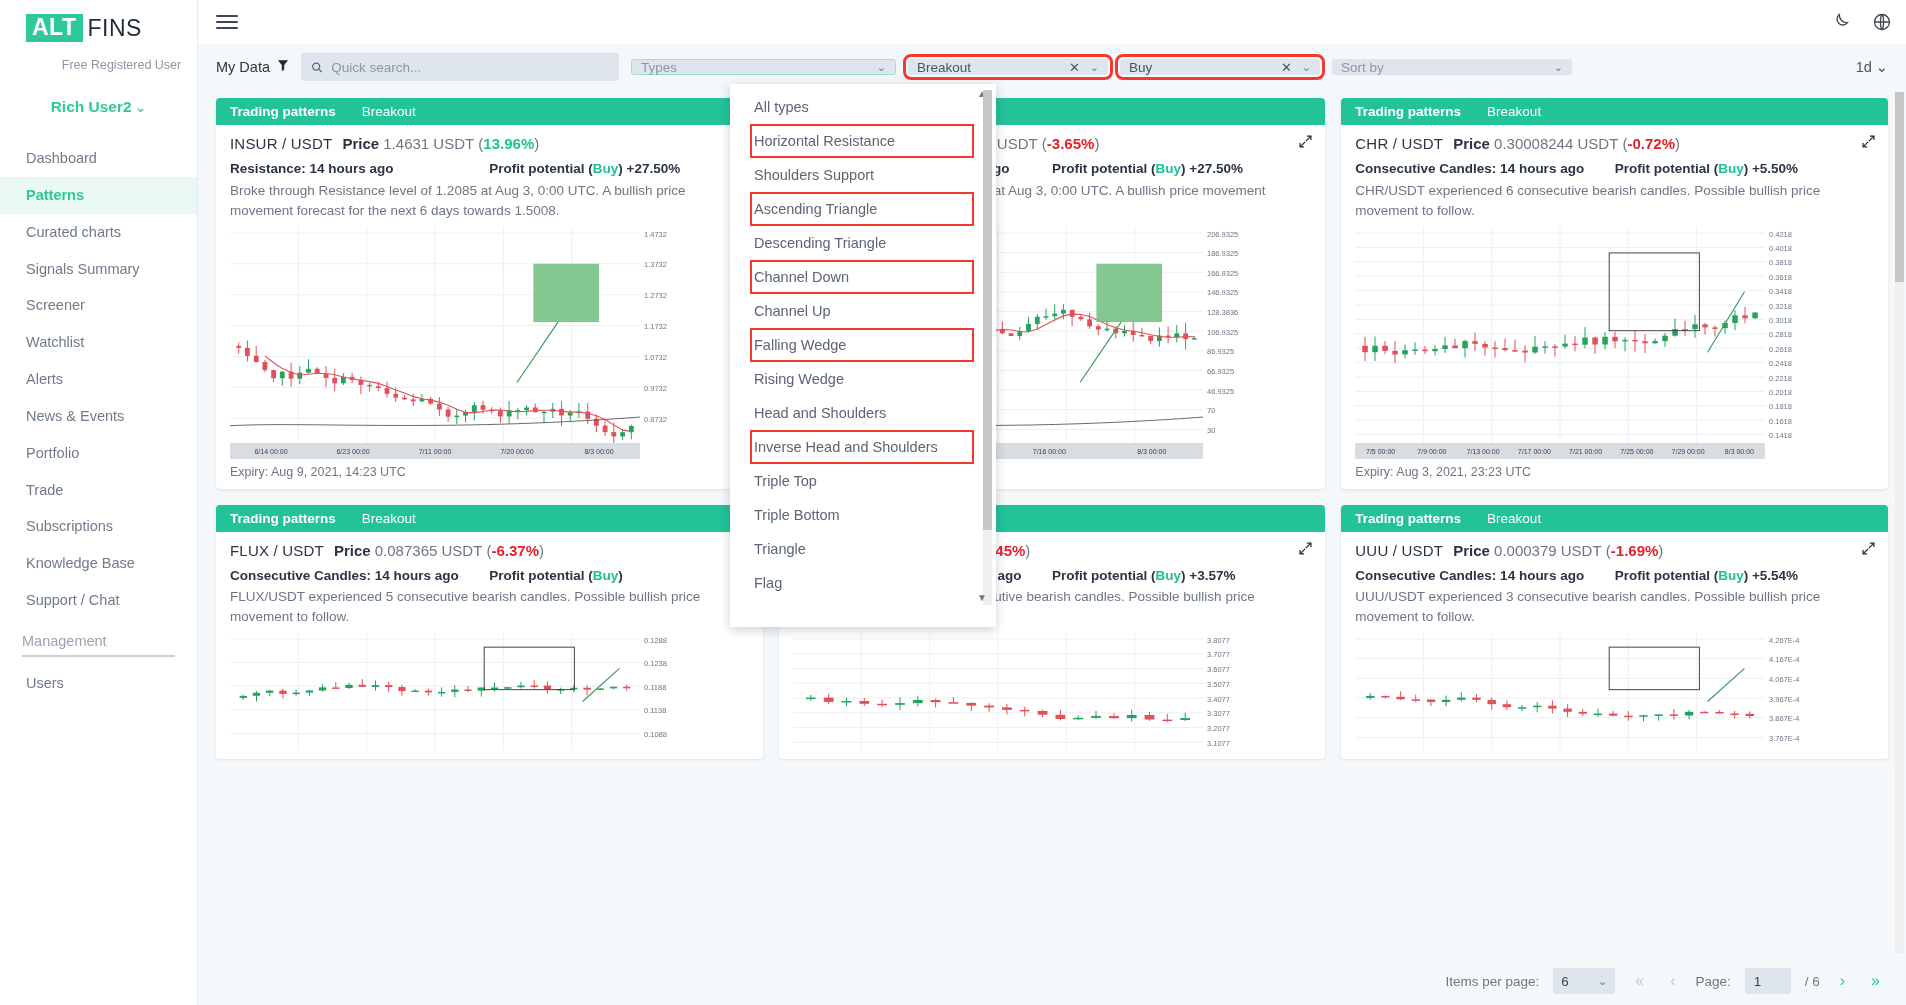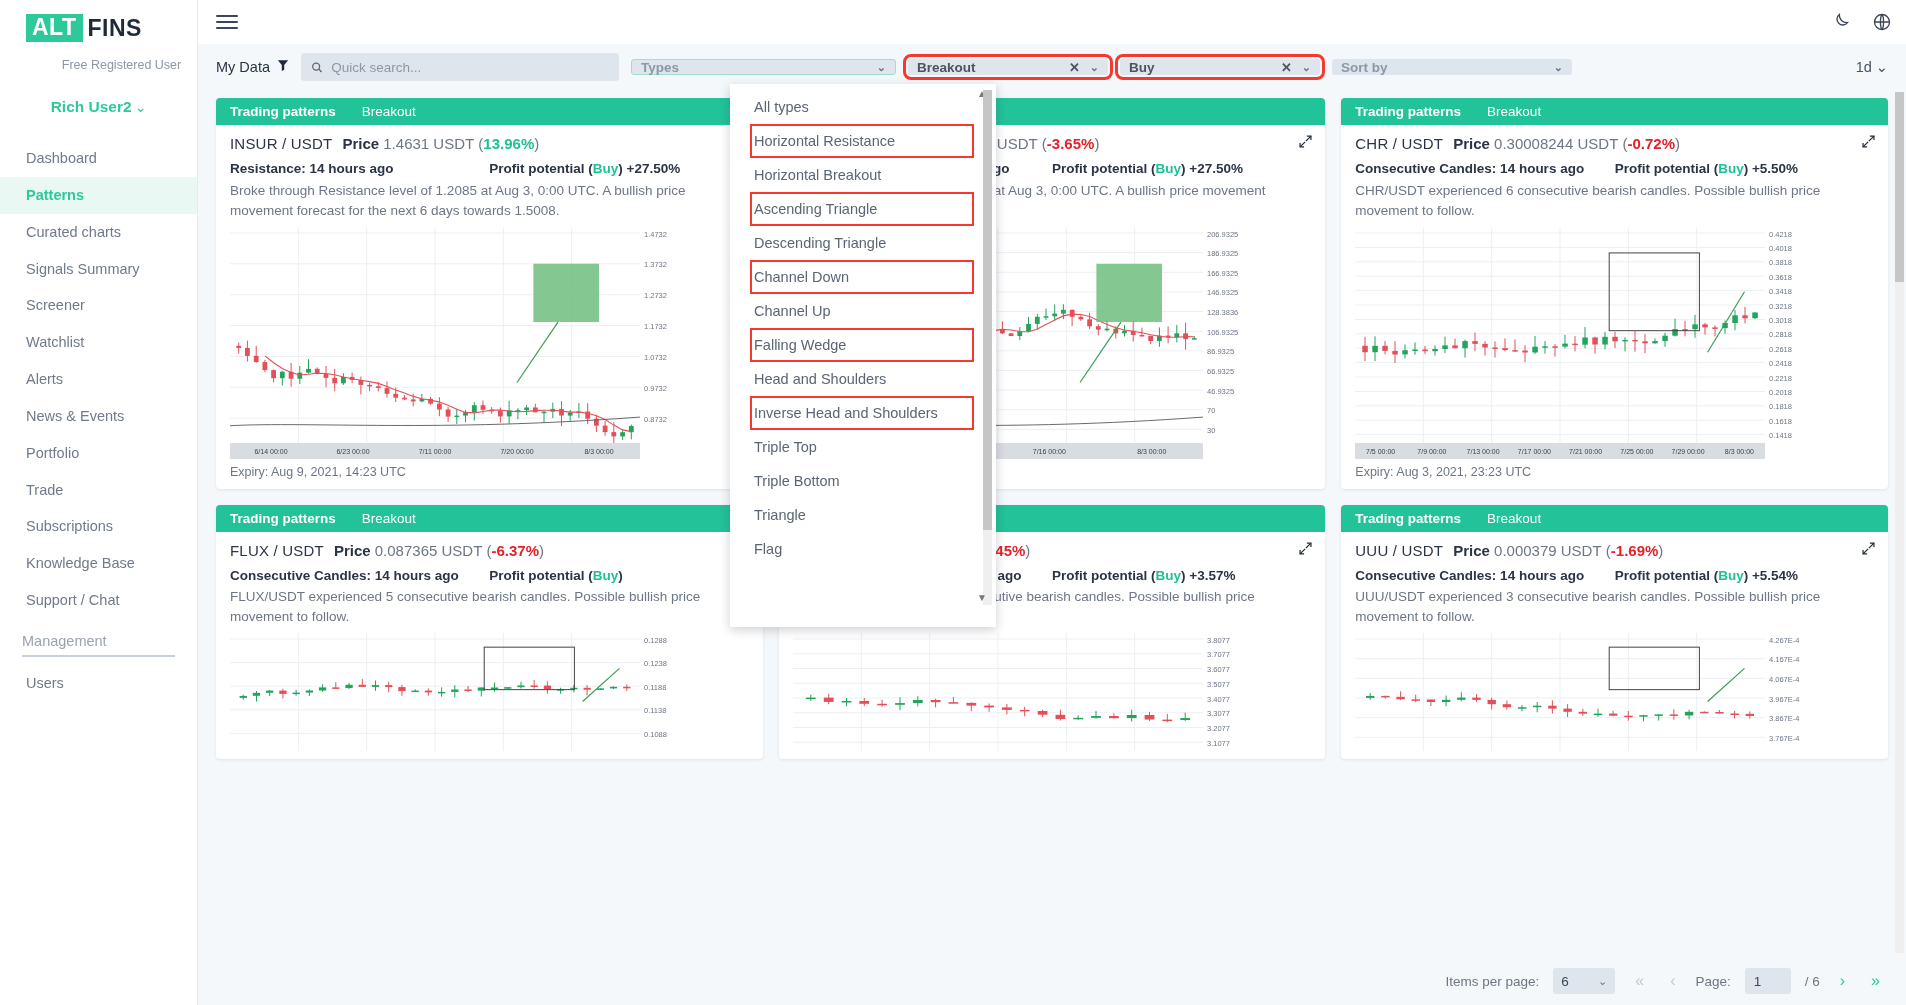--- a/index.html
+++ b/index.html
@@ -16,21 +16,21 @@
   .sidebar {
     width:198px; min-width:198px; height:1005px; background:#ffffff;
     border-right:1px solid #e6eaf0; position:relative; z-index:5;
   }
   .logo-wrap { padding:14px 0 0 26px; display:flex; align-items:center; }
   .logo-alt {
     background:#2dc99a; color:#ffffff; font-weight:bold; font-size:23px;
     letter-spacing:0.5px; padding:2px 6px 3px 6px; line-height:1;
   }
   .logo-fins {
-    color:#1f2a3a; font-weight:bold; font-size:23px; letter-spacing:0.5px;
+    color:#1f2a3a; font-weight:normal; font-size:23px; letter-spacing:0.5px;
     padding-left:5px; line-height:1;
   }
   .free-user {
     text-align:center; color:#8d97a6; font-size:12.5px; margin-top:16px;padding-left:46px;
   }
   .user-row {
     text-align:center; margin-top:26px; color:#2dc99a; font-weight:bold; font-size:15.5px;
     cursor:pointer;
   }
   .user-row .chev { font-weight:normal; font-size:14px; margin-left:3px; }
@@ -71,21 +71,21 @@
     display:flex; align-items:center; padding:0 10px; gap:8px;
   }
   .search-box input {
     border:none; background:transparent; outline:none; font-size:13.5px;
     color:#5b6574; width:100%; font-family:"Liberation Sans", sans-serif;
   }
   .search-box input::placeholder { color:#8d97a6; }
   .sel {
     height:16px; background:#dfe5ec; border-radius:3px; display:flex;
     align-items:center; padding:0 9px; font-size:13.5px; color:#4a5463;
-    position:relative; cursor:pointer;font-weight:bold;
+    position:relative; cursor:pointer;
   }
   .sel .lbl { flex:1; }
   .sel .x { color:#4a5463; font-size:13px; margin-right:10px; }
   .sel .cv { color:#6b7584; font-size:11px; }
   .sel-types { width:265px; border:1px solid #9fdfcb; background:#dfe5ec; }
   .sel-breakout { width:200px; }
   .sel-buy { width:200px; }
   .sel-sort { width:240px; color:#8d97a6; }
   .sel-sort .lbl { color:#8d97a6; }
   .redbox { outline:3px solid #f6392e; outline-offset:2px; }
@@ -1025,26 +1025,27 @@
       </div>
       <span>/ 6</span>
       <span class="pg-btn on">›</span>
       <span class="pg-btn on">»</span>
     </div>
 
     <div class="dropdown">
       <div class="dd-scroll" id="dd-list">
           <div class="dd-item">All types</div>
           <div class="dd-item hl">Horizontal Resistance</div>
-          <div class="dd-item">Horizontal Breakout</div>
+          <div class="dd-item">Shoulders Support</div>
           <div class="dd-item hl">Ascending Triangle</div>
           <div class="dd-item">Descending Triangle</div>
           <div class="dd-item hl">Channel Down</div>
           <div class="dd-item">Channel Up</div>
           <div class="dd-item hl">Falling Wedge</div>
+          <div class="dd-item">Rising Wedge</div>
           <div class="dd-item">Head and Shoulders</div>
           <div class="dd-item hl">Inverse Head and Shoulders</div>
           <div class="dd-item">Triple Top</div>
           <div class="dd-item">Triple Bottom</div>
           <div class="dd-item">Triangle</div>
           <div class="dd-item">Flag</div>
         </div>
       <div class="dd-bar">
         <div class="dd-arrow-up">▲</div>
         <div class="dd-arrow-dn">▼</div>

